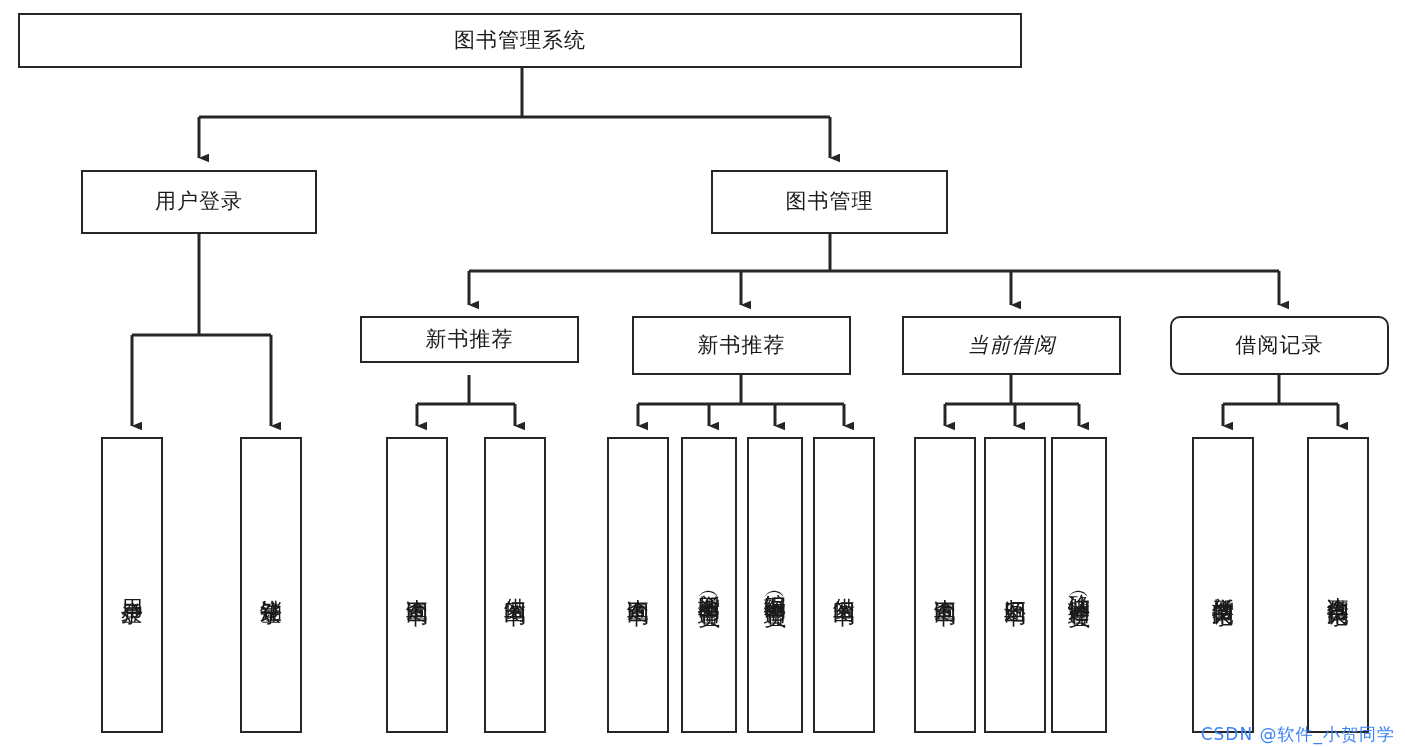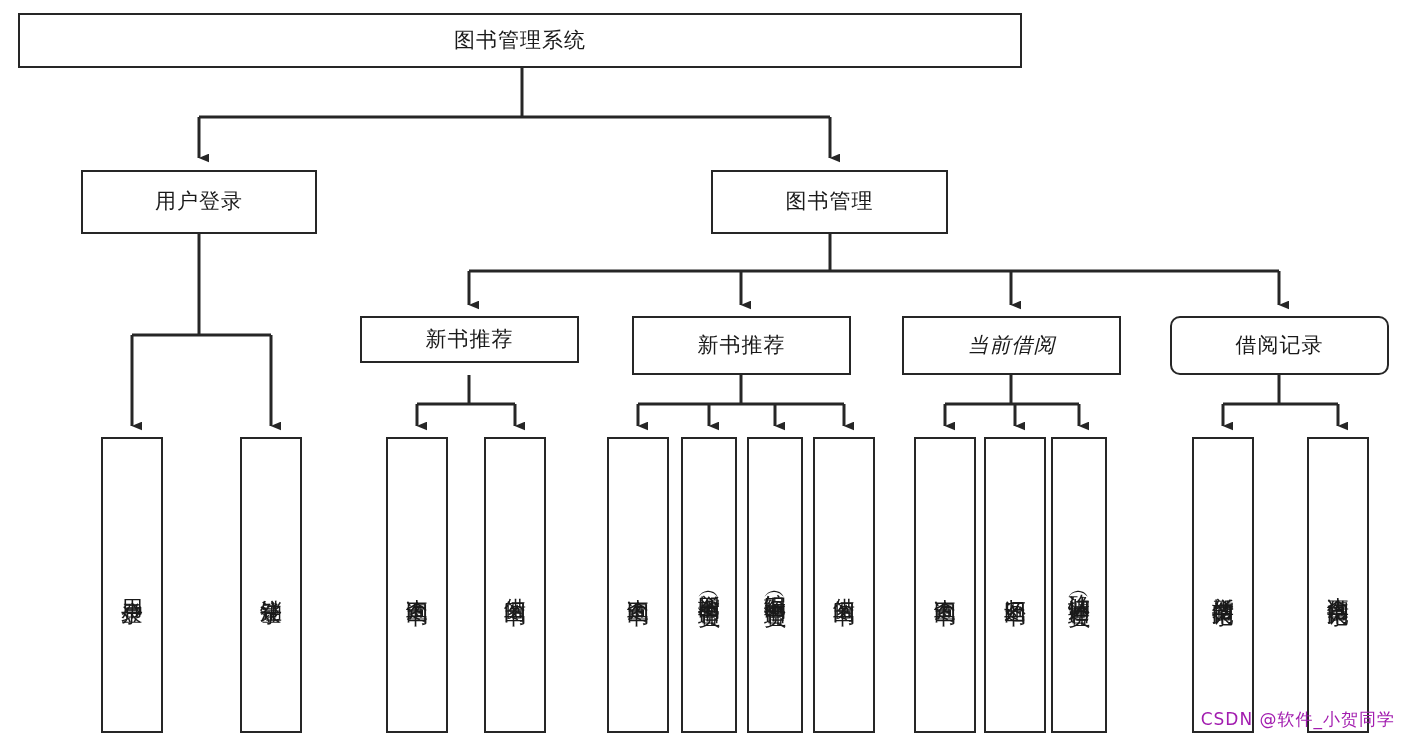--- a/index.html
+++ b/index.html
@@ -51,23 +51,23 @@
     text-orientation: upright;
     font-size: 22px;
     line-height: 1.18;
     letter-spacing: 2px;
     white-space: nowrap;
     text-align: center;
   }
   #watermark {
     position: absolute;
     right: 10px;
-    bottom: 16px;
+    bottom: 1px;
     font-size: 17px;
-    color: #a21caf;
+    color: #3b82f6;
     letter-spacing: 1px;
     white-space: nowrap;
     pointer-events: none;
   }
 </style>
 </head>
 <body>
 
 <div id="canvas">
 

